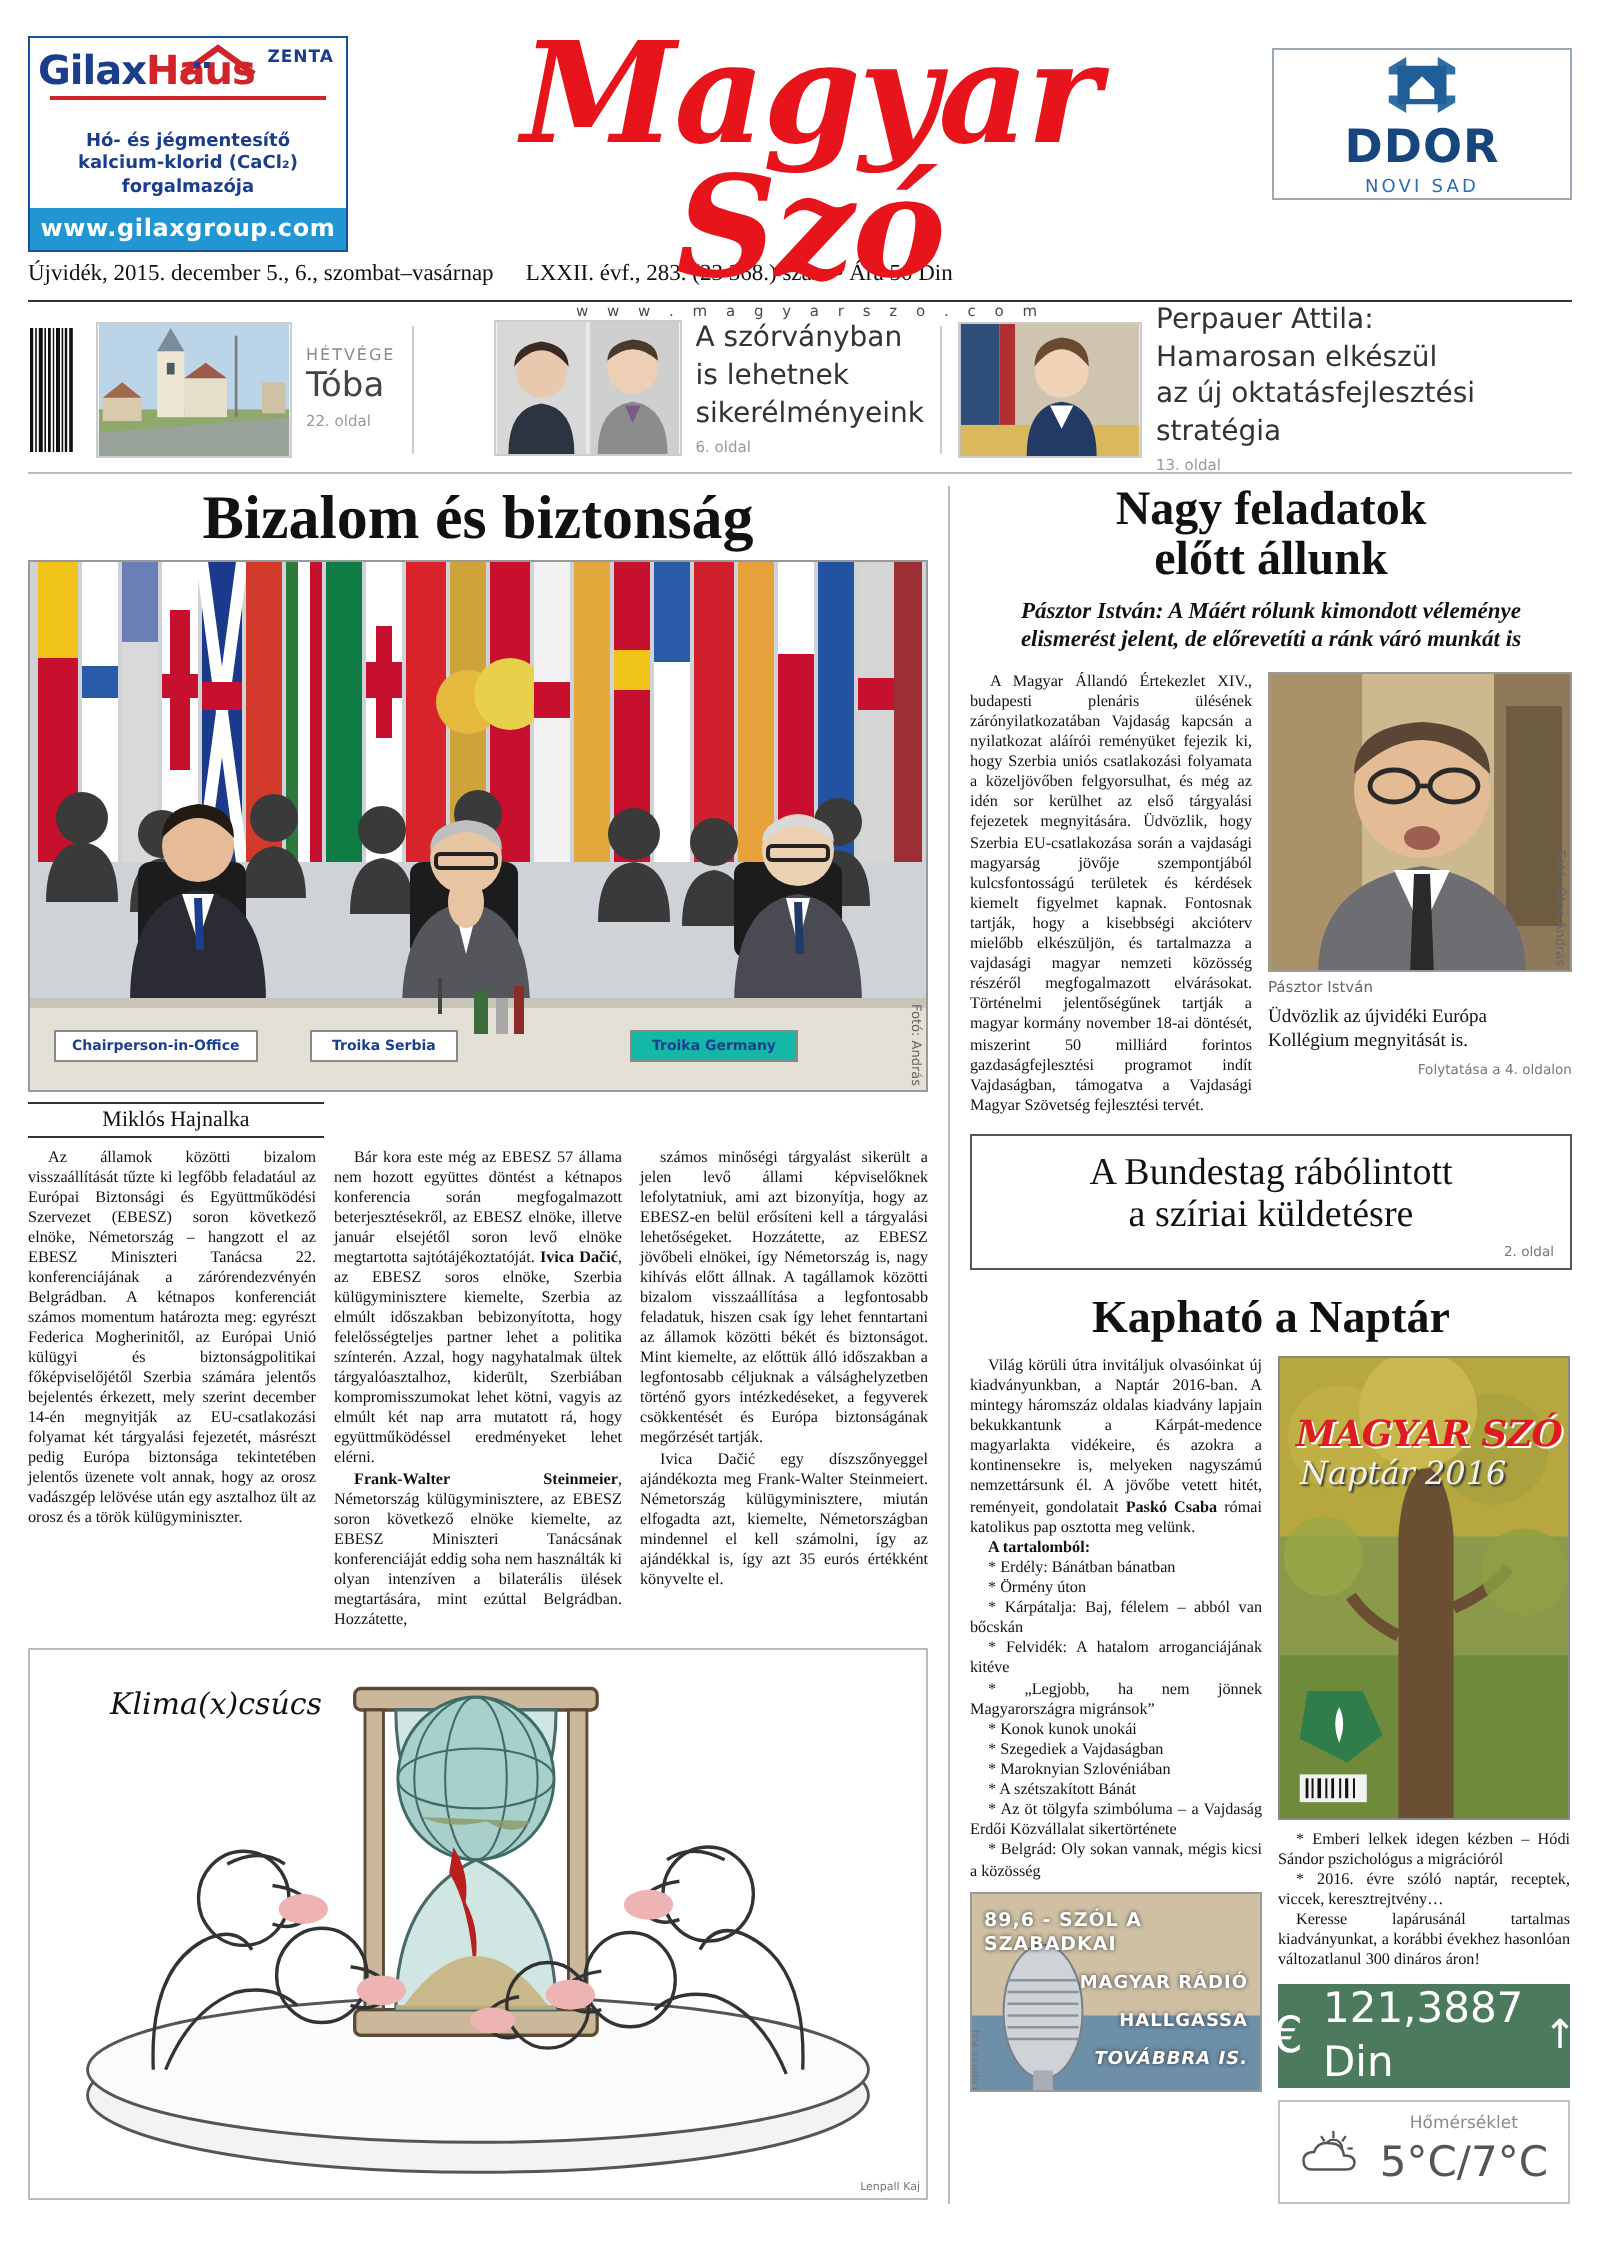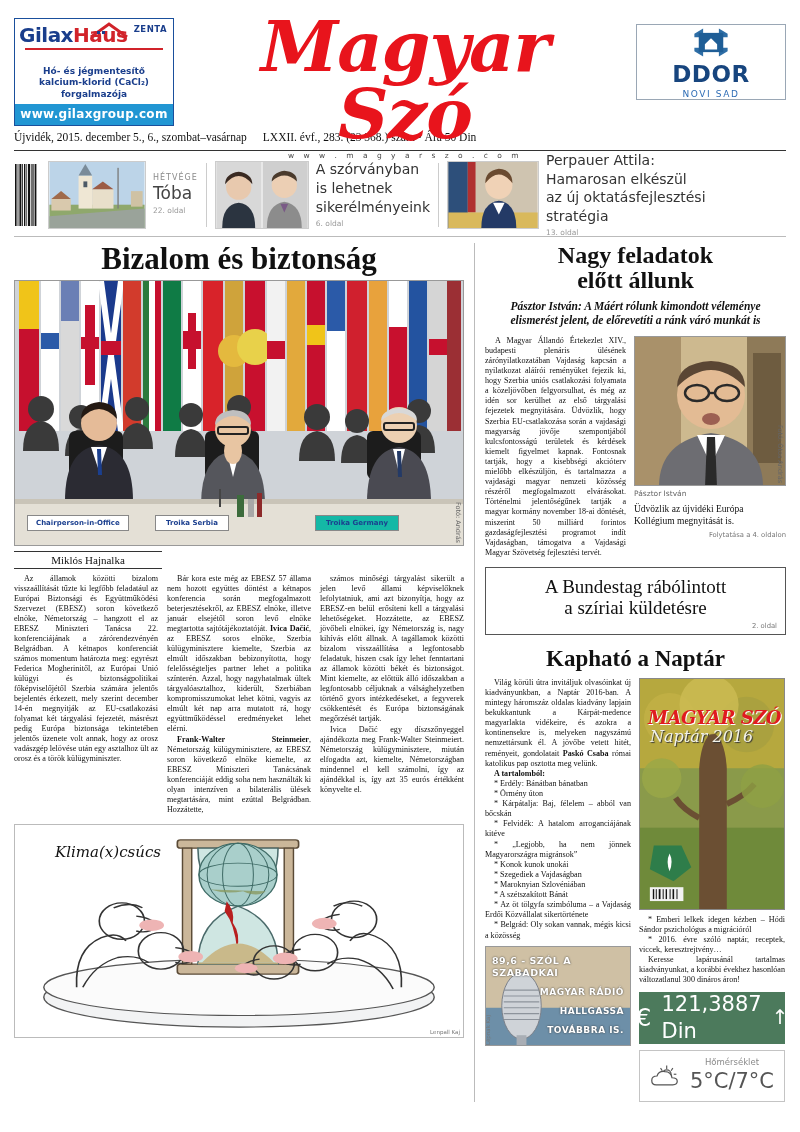--- a/index.html
+++ b/index.html
@@ -68,21 +68,21 @@
   .lead-sub { font-style:italic; font-size:13px; text-align:center; line-height:1.3; margin-bottom:7px; }
   .photo-main { width:100%; height:266px; position:relative; overflow:hidden; border:1px solid #999;}
   .credit-v { position:absolute; right:-1px; bottom:0; writing-mode:vertical-rl; font-family:"DejaVu Sans", sans-serif; font-size:6.5px; color:#666; padding:2px; }
 
   .byline { text-align:center; font-size:11px; border-top:1px solid #333; border-bottom:1px solid #333; padding:2px 0; width:148px; margin-top:5px;}
   .cols3 { display:flex; gap:9px; margin-top:5px; }
   .col3 { width:144px; font-size:8.1px; line-height:1.24; text-align:justify; }
   .col3 p { text-indent:10px; margin-bottom:1px; }
   .bold { font-weight:bold; }
 
-  .cartoon { margin-top:8px; border:1px solid #bbb; height:214px; position:relative; overflow:hidden; background:#86efac;}
+  .cartoon { margin-top:8px; border:1px solid #bbb; height:276px; position:relative; overflow:hidden; background:#86efac;}
   .cartoon-cap { position:absolute; left:40px; top:18px; font-family:"DejaVu Serif", serif; font-style:italic; font-size:15px; color:#111; }
   .cartoon-credit { position:absolute; right:3px; bottom:2px; font-family:"DejaVu Sans", sans-serif; font-size:5.5px; color:#777; }
 
   
   .r-h1 { font-size:24px; text-align:center; line-height:1.06; }
   .r-sub { font-style:italic; font-weight:bold; font-size:11.5px; text-align:center; line-height:1.25; margin-top:5px; padding-bottom:5px; }
   .r-body { display:flex; gap:8px; margin-top:3px;}
   .r-text { width:146px; font-size:8.1px; line-height:1.25; text-align:justify;}
   .r-text p { text-indent:10px; }
   .r-photo-wrap { width:152px; position:relative;}
@@ -206,21 +206,21 @@
       </svg>
       <div class="t-txt">
         <div class="t-kicker">HÉTVÉGE</div>
         <div class="t-title">Tóba</div>
         <div class="t-page">22. oldal</div>
       </div>
     </div>
 
     <div class="vline"></div>
 
-    <div style="display:flex;align-items:flex-end;gap:7px;">
+    <div style="display:flex;align-items:flex-start;gap:7px;margin-left:32px;">
       <svg class="teaser-img" width="94" height="68" viewBox="0 0 94 68">
         <rect width="94" height="68" fill="#e9e9e9"></rect>
         <rect x="0" y="0" width="46" height="68" fill="#d8d8d8"></rect>
         <circle cx="23" cy="26" r="13" fill="#e8c9ae"></circle>
         <path d="M9 23 Q23 6 37 23 Q37 12 23 10 Q9 12 9 23 Z" fill="#3a2a22"></path>
         <path d="M6 68 Q6 44 23 42 Q40 44 40 68 Z" fill="#2b3440"></path>
         <rect x="48" y="0" width="46" height="68" fill="#cfcfcf"></rect>
         <circle cx="70" cy="24" r="13" fill="#eccfb4"></circle>
         <path d="M57 20 Q70 8 83 20 Q83 10 70 9 Q57 11 57 20 Z" fill="#4a3a2c"></path>
         <path d="M52 68 Q52 44 70 41 Q88 44 88 68 Z" fill="#8c8c8c"></path>
@@ -517,21 +517,21 @@
                   <line x1="18" y1="62" x2="54" y2="62"></line>
                 <line x1="18" y1="68" x2="54" y2="68"></line>
                   <line x1="18" y1="74" x2="54" y2="74"></line>
               </g>
               <rect x="31" y="90" width="10" height="10" fill="#a9aeb5"></rect>
             </svg>
             <div style="position:absolute;inset:0;display:flex;flex-direction:column;justify-content:space-around;padding:4px 6px;font-family:'DejaVu Sans',sans-serif;font-weight:bold;color:#fff;text-shadow:0 0 2px #333;">
               <div style="font-size:9.5px;text-align:left;letter-spacing:0.5px;">89,6 - SZÓL A SZABADKAI</div>
               <div style="font-size:9px;text-align:right;letter-spacing:0.5px;">MAGYAR RÁDIÓ</div>
               <div style="font-size:9px;text-align:right;letter-spacing:0.5px;">HALLGASSA</div>
-              <div style="font-size:9px;text-align:right;letter-spacing:0.5px;">TOVÁBBRA IS.</div>
+              <div style="font-size:9px;text-align:right;letter-spacing:0.5px;font-style:italic;">TOVÁBBRA IS.</div>
             </div>
             <div class="radio-credit">Lépnak Kaj</div>
           </div>
         </div>
 
         <div class="nb-col">
           <div class="calcover">
             <svg width="100%" height="100%" viewBox="0 0 146 232" preserveAspectRatio="none">
               <rect width="146" height="232" fill="#8a9a4a"></rect>
               <rect y="0" width="146" height="90" fill="#b6a83e"></rect>

